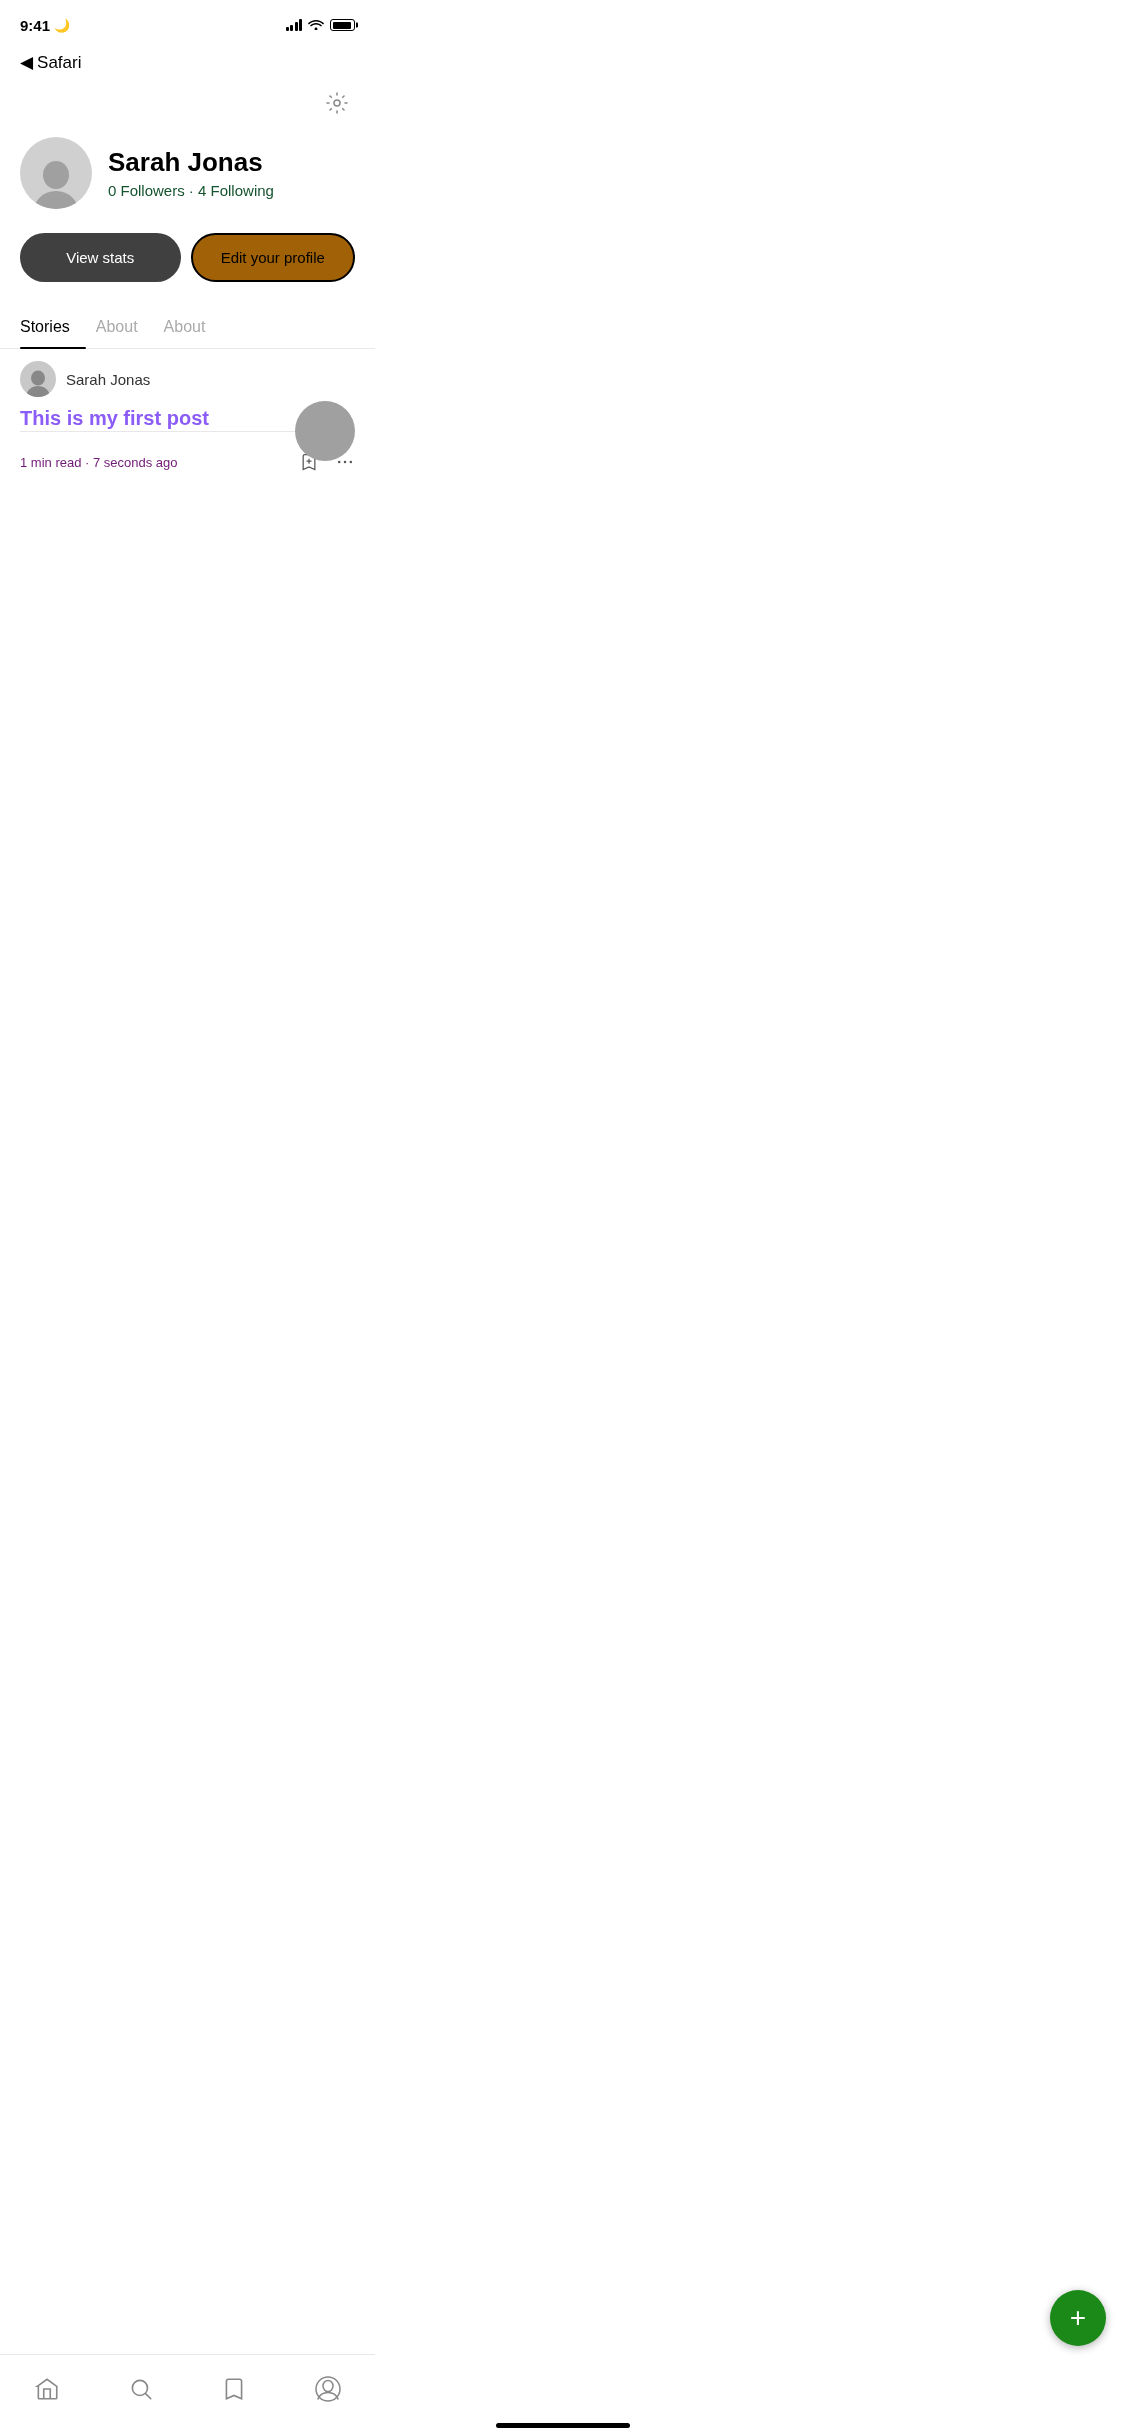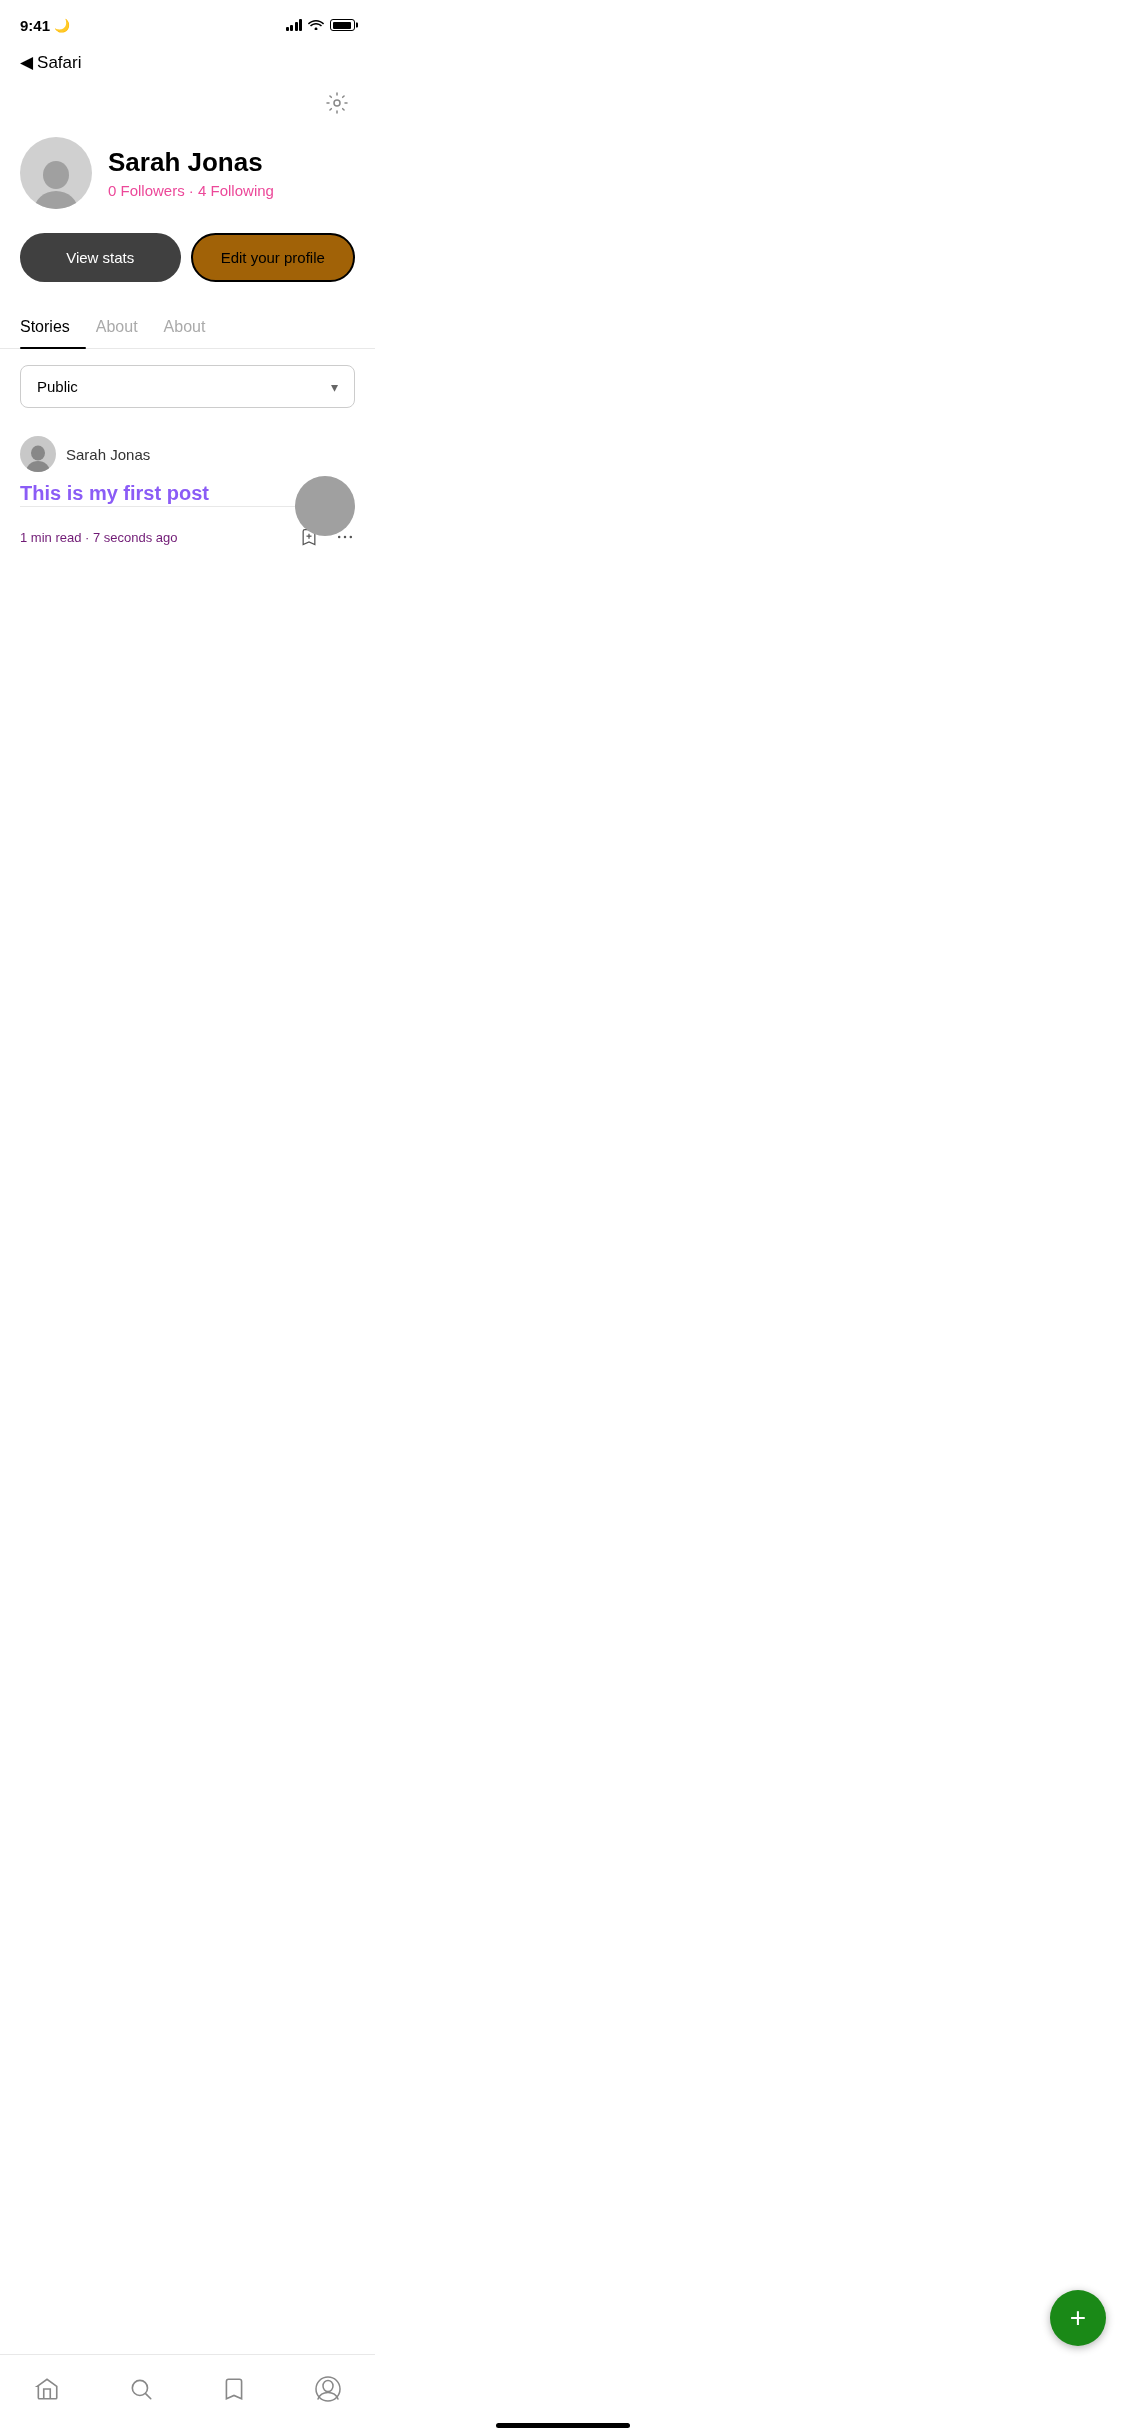--- a/index.html
+++ b/index.html
@@ -155,21 +155,21 @@
 
     .profile-name {
       font-size: 26px;
       font-weight: 700;
       color: #000;
       line-height: 1.2;
     }
 
     .profile-stats {
       font-size: 15px;
-      color: #ec4899;
+      color: #14532d;
     }
 
     
     .buttons-row {
       display: flex;
       gap: 10px;
       padding: 4px 20px 20px 20px;
     }
 
     .btn-view-stats {
@@ -470,24 +470,20 @@
   <div class="tab">
     <span>About</span>
   </div>
   <div class="tab">
     <span>About</span>
   </div>
 </div>
 
 <div class="content-area">
 
-  <div class="dropdown-container">
-    <span class="dropdown-label">Public</span>
-    <span class="chevron-down">▾</span>
-  </div>
 
   <div class="post-card">
     <div class="post-author-row">
       <div class="post-avatar">
         <svg class="post-avatar-silhouette" viewBox="0 0 26 28" fill="none">
           <ellipse cx="13" cy="9" rx="7" ry="7.5" fill="#888"></ellipse>
           <ellipse cx="13" cy="28" rx="12" ry="11" fill="#888"></ellipse>
         </svg>
       </div>
       <span class="post-author-name">Sarah Jonas</span>

